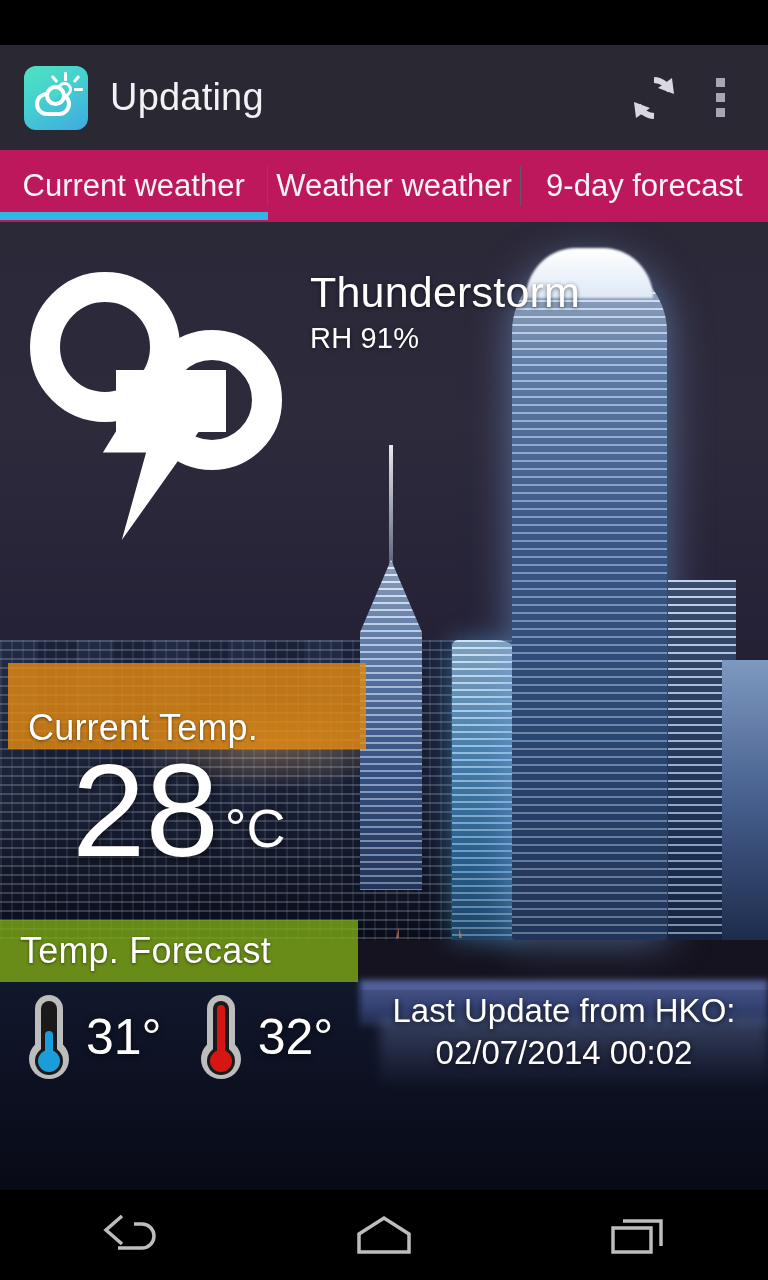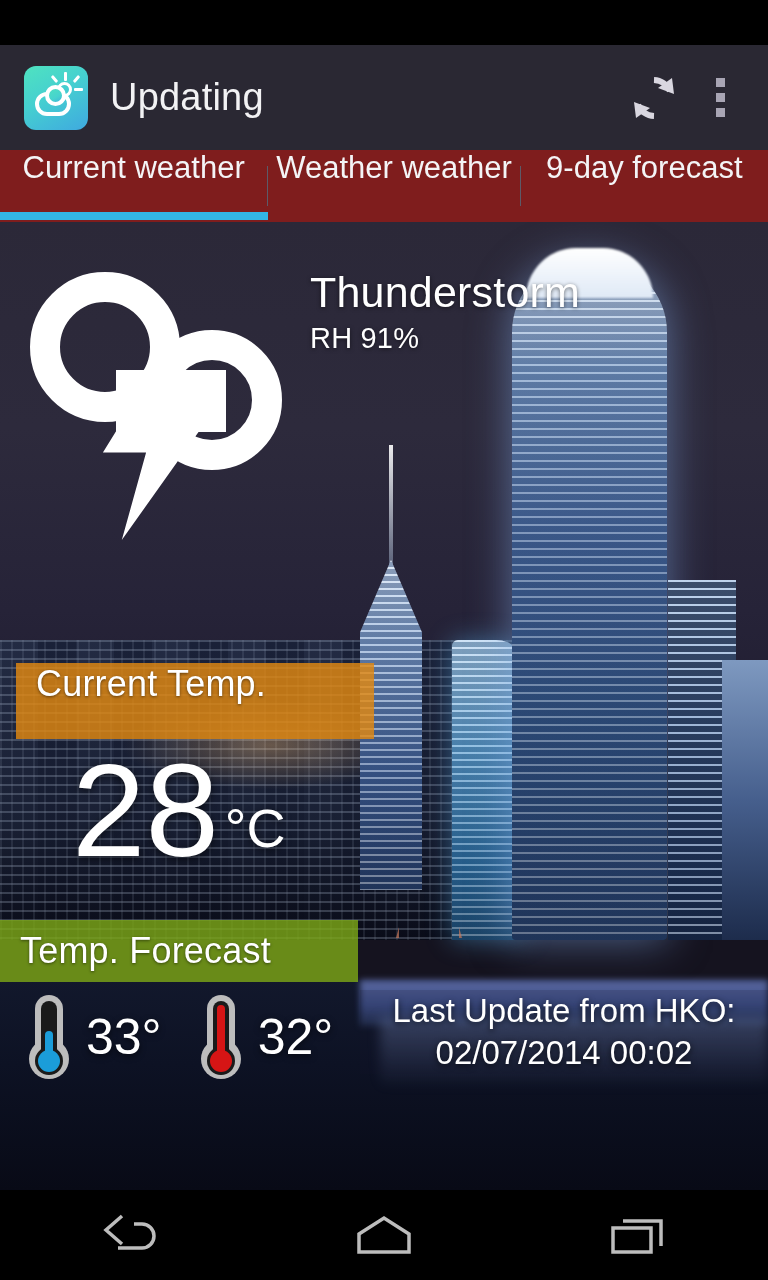--- a/index.html
+++ b/index.html
@@ -66,21 +66,21 @@
   }
   #overflow-button{
     width:60px; height:72px; display:flex; flex-direction:column; align-items:center;
     justify-content:center; gap:6px; margin-right:18px; flex:none;
   }
   #overflow-button span{ display:block; width:9px; height:9px; background:#a8a5b4; }
 
   
   #tab-bar{
     position:absolute; left:0; top:150px; width:768px; height:72px;
-    background:#7f1d1d; z-index:34; display:flex; align-items:flex-start;
+    background:#be185d; z-index:34; display:flex; align-items:center;
   }
   .tab{
     display:flex; align-items:center; justify-content:center;
     color:#f4f4f6; font-size:31px; white-space:nowrap; position:relative;
   }
   #tab-current{ width:268px; }
   #tab-report{ width:252px; }
   #tab-forecast{ width:248px; }
   .tab-divider{
     width:1px; align-self:center; height:40px; background:#5d5a68; flex:none;
@@ -224,23 +224,23 @@
     text-shadow:0 1px 4px rgba(0,0,0,.55);
     text-align:right;
   }
   #humidity-text{
     color:#ffffff; font-size:29px; line-height:1.3; letter-spacing:.2px;
     text-shadow:0 1px 4px rgba(0,0,0,.55);
   }
 
   
   #current-temp-bar{
-    position:absolute; left:16px; top:443px; width:358px; height:76px; z-index:12;
+    position:absolute; left:8px; top:443px; width:358px; height:86px; z-index:12;
     background:rgba(226,137,17,.82);
-    display:flex; align-items:flex-start;
+    display:flex; align-items:flex-end;
   }
   #current-temp-label{
     color:#fff; font-size:36px; margin-left:20px; letter-spacing:.2px;
     text-shadow:0 1px 3px rgba(0,0,0,.5);
   }
   #current-temp-value{
     position:absolute; left:72px; top:530px; z-index:12;
     display:flex; align-items:flex-end;
     text-shadow:0 2px 8px rgba(0,0,0,.6);
   }
@@ -407,21 +407,21 @@
     </div>
     <div id="forecast-values">
       <div class="thermo" id="thermo-low">
         <div class="body"></div>
           <div class="bulb"></div>
         <div class="inner"></div>
           <div class="inner-bulb"></div>
         <div class="mercury"></div>
           <div class="mercury-bulb"></div>
       </div>
-      <span class="temp-val">33°</span>
+      <span class="temp-val">31°</span>
       <div class="thermo" id="thermo-high">
         <div class="body"></div>
           <div class="bulb"></div>
         <div class="inner"></div>
           <div class="inner-bulb"></div>
         <div class="mercury"></div>
           <div class="mercury-bulb"></div>
       </div>
       <span class="temp-val">32°</span>
     </div>

